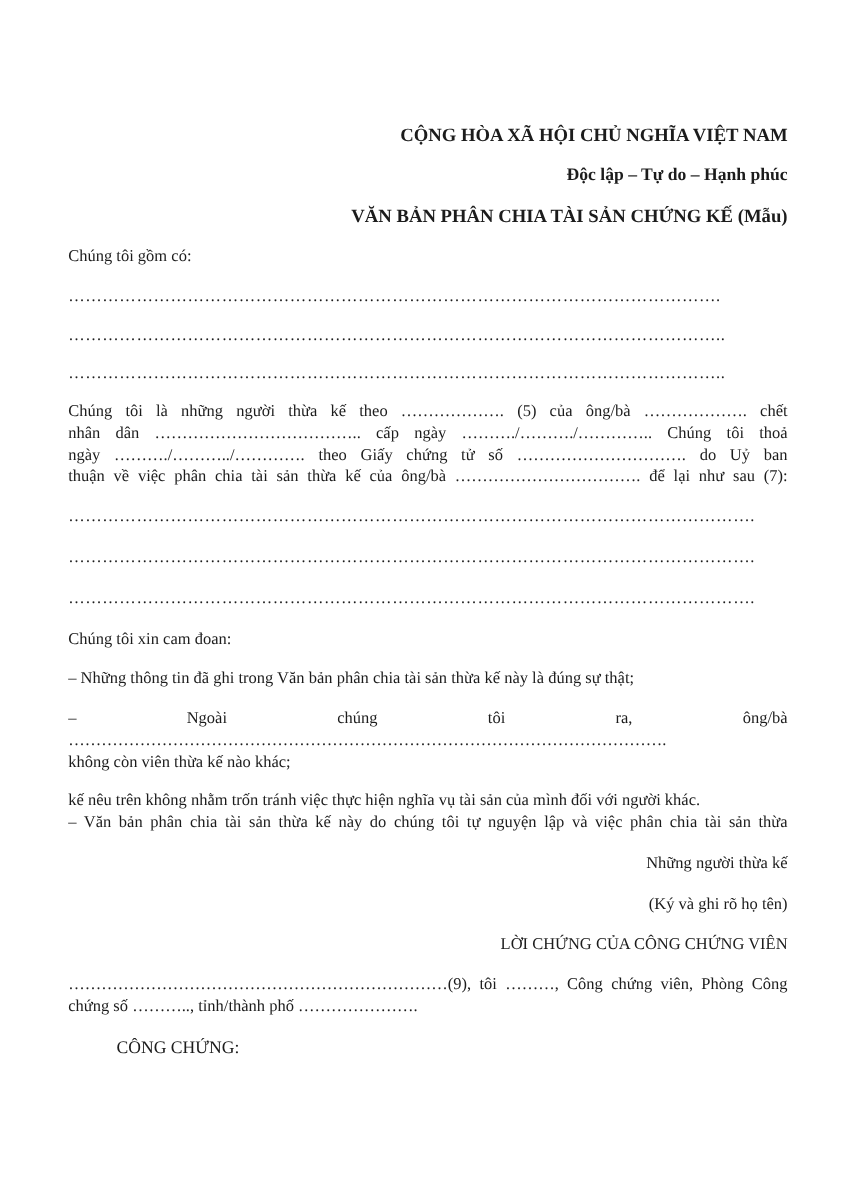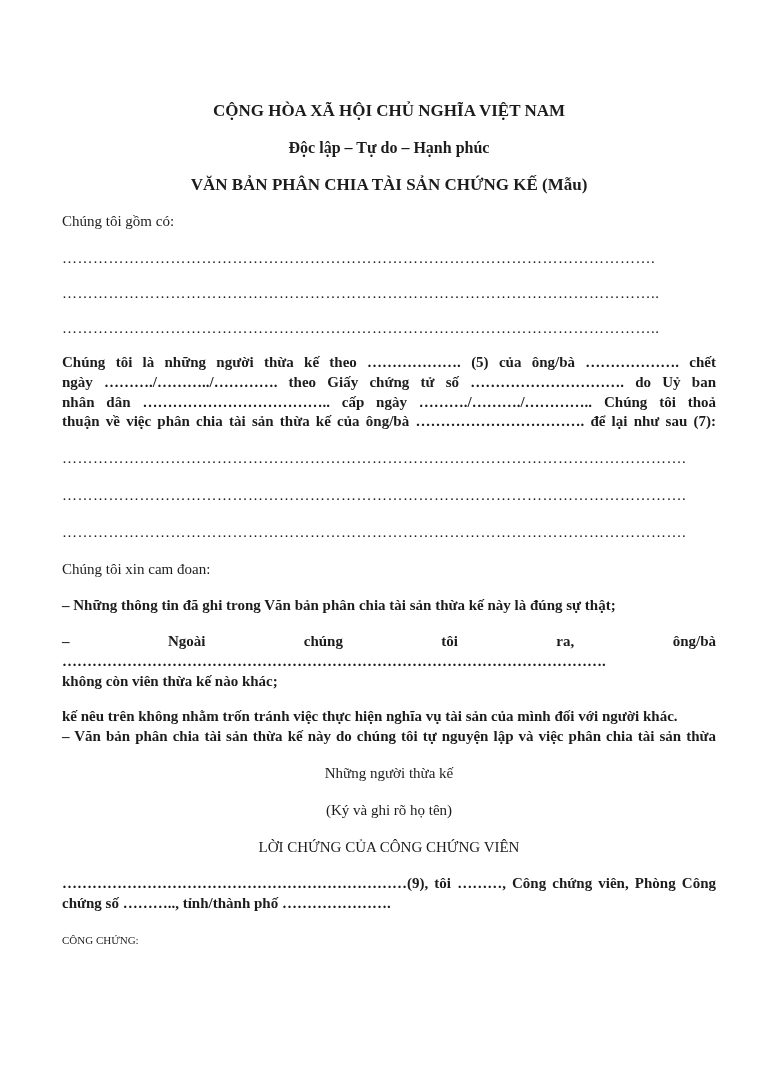--- a/index.html
+++ b/index.html
@@ -8,53 +8,53 @@
     width: 768px;
     height: 1086px;
     background: #ffffff;
     color: #1c1c1c;
     font-family: "Liberation Serif", "DejaVu Serif", serif;
     font-size: 15px;
     padding: 100px 52px 0 62px;
     overflow: hidden;
   }
   p { margin: 0 0 16px; line-height: 21px; }
-  .center { text-align: center; }
+  .center { text-align: right; margin-top: 12px; }
   .b { font-weight: bold; }
   .t1 { font-size: 17px; }
   .t2 { font-size: 16px; }
   .t3 { font-size: 17px; }
   .dots  { margin-bottom: 14px; letter-spacing: 0.5px; }
   .dots-first { margin-top: 8px; }
   .mdots { margin-bottom: 16px; letter-spacing: 0.5px; }
   .mdots-first { margin-top: 6px; }
-  .para { margin: 0 0 16px; font-weight: bold; }
+  .para { margin: 0 0 16px; }
   .para .ln { line-height: 19.8px; }
   .jl { text-align: justify; text-align-last: justify; }
   .decl { margin-top: 4px; }
   .notary-p { margin-top: 5px; }
-  .closing { font-size: 11px; }
+  .closing { font-size: 16px; margin-left: 44px; }
 </style>
 </head>
 <body>
 
 <p class="center b t1">CỘNG HÒA XÃ HỘI CHỦ NGHĨA VIỆT NAM</p>
 <p class="center b t2">Độc lập – Tự do – Hạnh phúc</p>
 <p class="center b t3">VĂN BẢN PHÂN CHIA TÀI SẢN CHỨNG KẾ (Mẫu)</p>
 
 <p>Chúng tôi gồm có:</p>
 
 <p class="dots dots-first">…………………………………………………………………………………………………….</p>
 <p class="dots">……………………………………………………………………………………………………..</p>
 <p class="dots">……………………………………………………………………………………………………..</p>
 
 <div class="para decl">
   <div class="ln jl">Chúng tôi là những người thừa kế theo ………………. (5) của ông/bà ………………. chết</div>
+  <div class="ln jl">nhân dân ……………………………….. cấp ngày ………./………./………….. Chúng tôi thoả</div>
   <div class="ln jl">ngày ………./………../…………. theo Giấy chứng tử số …………………………. do Uỷ ban</div>
-  <div class="ln jl">nhân dân ……………………………….. cấp ngày ………./………./………….. Chúng tôi thoả</div>
   <div class="ln jl">thuận về việc phân chia tài sản thừa kế của ông/bà ……………………………. để lại như sau (7):</div>
 </div>
 
 <p class="mdots mdots-first">………………………………………………………………………………………………………….</p>
 <p class="mdots">………………………………………………………………………………………………………….</p>
 <p class="mdots">………………………………………………………………………………………………………….</p>
 
 <p>Chúng tôi xin cam đoan:</p>
 
 <div class="para">

